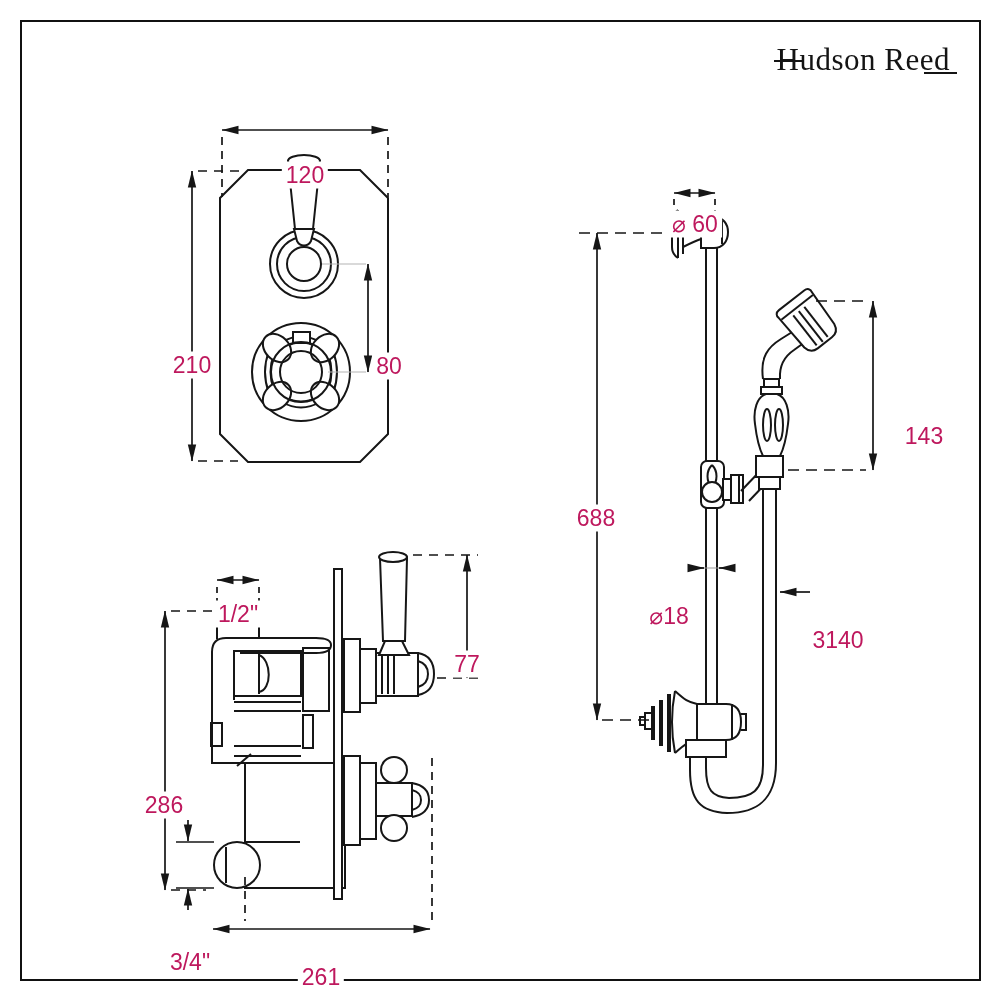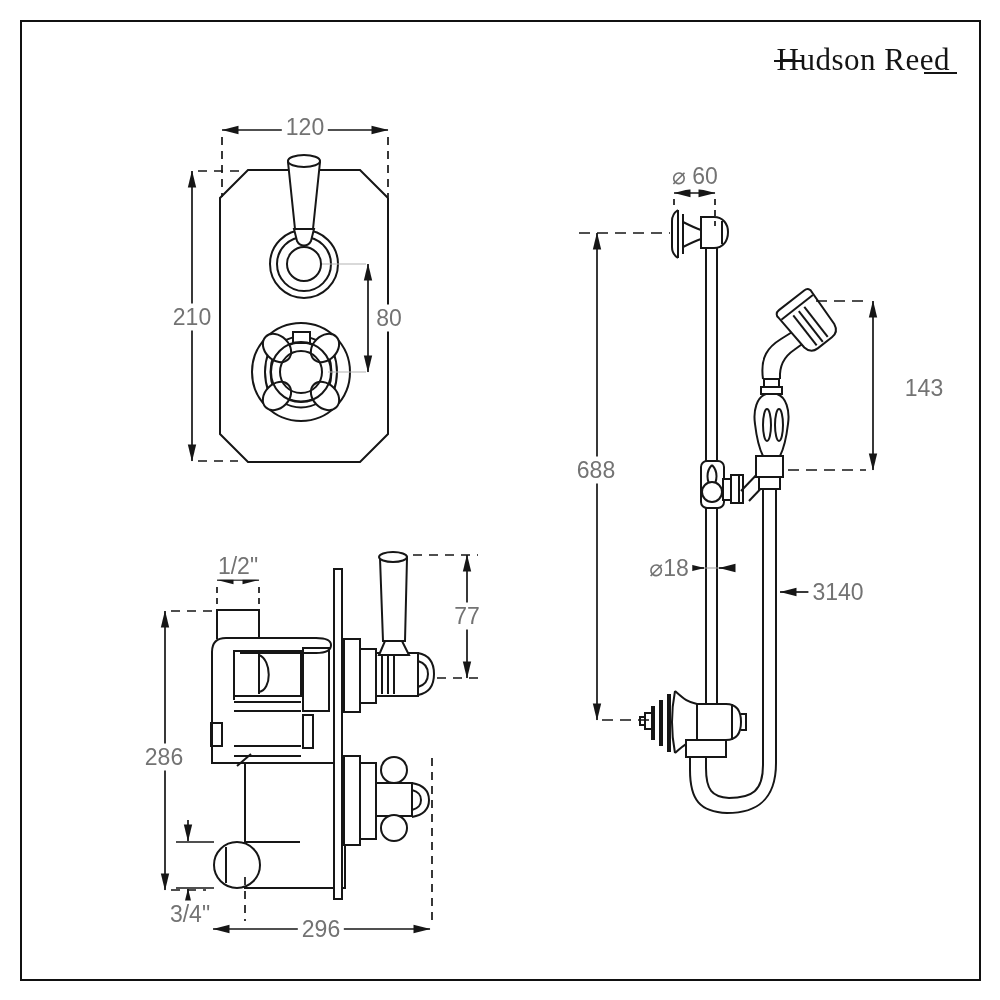--- a/index.html
+++ b/index.html
@@ -5,21 +5,21 @@
   html,body{margin:0;padding:0;background:#e8e8e8;}
   .canvas{position:relative;width:1000px;height:1000px;background:#ffffff;overflow:hidden;
           font-family:"Liberation Sans","DejaVu Sans",sans-serif;color:#161616;}
   .frame{position:absolute;left:20px;top:20px;width:957px;height:957px;border:2.5px solid #111;}
   .logo{position:absolute;top:44px;right:50px;font-family:"Liberation Serif","DejaVu Serif",serif;
         font-size:31px;letter-spacing:.5px;color:#141414;line-height:1;}
   .logo-strike{position:absolute;left:-3px;top:16px;width:28px;height:2px;background:#141414;}
   .logo-underline{position:absolute;right:-7px;bottom:1px;width:33px;height:2px;background:#141414;}
   .art{position:absolute;left:0;top:0;}
   .dim{position:absolute;transform:translate(-50%,-50%);background:#ffffff;padding:0 4px;
-       font-size:23px;white-space:nowrap;color:#737373;}
+       font-size:23px;white-space:nowrap;color:#be185d;margin-top:48px;}
   svg *{vector-effect:non-scaling-stroke;}
 </style>
 </head>
 <body>
 
 <div class="canvas">
   <div class="frame"></div>
 
   <div class="logo">
     <div class="logo-strike"></div>
@@ -219,19 +219,19 @@
     </g>
   </svg>
 
   <span class="dim" style="left:305px;top:127px">120</span>
   <span class="dim" style="left:192px;top:317px">210</span>
   <span class="dim" style="left:389px;top:318px">80</span>
   <span class="dim" style="left:238px;top:566px">1/2"</span>
   <span class="dim" style="left:467px;top:616px">77</span>
   <span class="dim" style="left:164px;top:757px">286</span>
   <span class="dim" style="left:190px;top:914px">3/4"</span>
-  <span class="dim" style="left:321px;top:929px">296</span>
+  <span class="dim" style="left:321px;top:929px">261</span>
   <span class="dim" style="left:695px;top:176px">⌀ 60</span>
   <span class="dim" style="left:924px;top:388px">143</span>
   <span class="dim" style="left:596px;top:470px">688</span>
   <span class="dim" style="left:669px;top:568px">⌀18</span>
   <span class="dim" style="left:838px;top:592px">3140</span>
 </div>
 
 </body></html>

